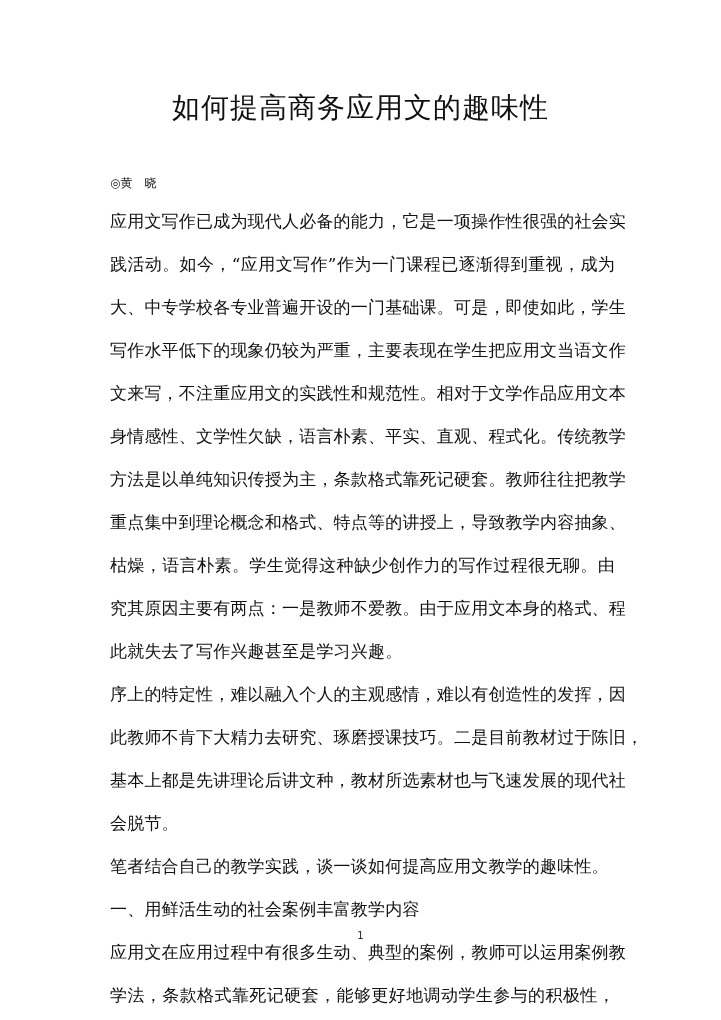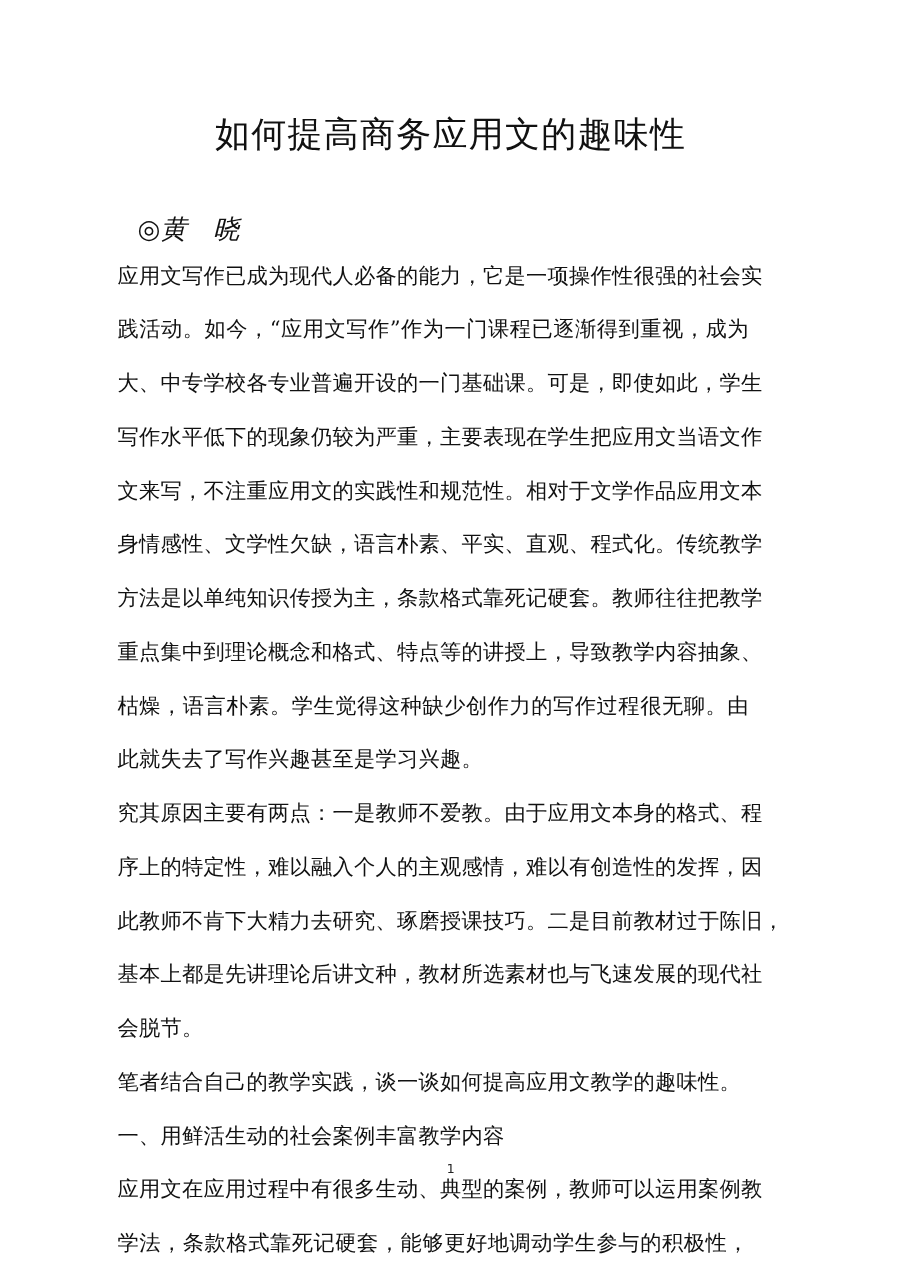--- a/index.html
+++ b/index.html
@@ -1,22 +1,22 @@
 <!DOCTYPE html>
 <html><head>
   <meta charset="utf-8">
   <style>
     html, body { margin: 0; padding: 0; background: #ffffff; }
     body { width: 721px; height: 1020px; position: relative; overflow: hidden;
            font-family: "DejaVu Serif", "Liberation Serif", serif; color: #111; }
     .page { position: absolute; left: 0; top: 0; width: 721px; height: 1020px; background: #fff; }
     .title { position: absolute; left: 0; width: 721px; top: 88px; text-align: center;
              font-size: 28px; letter-spacing: 1px; line-height: 40px; color: #111; }
-    .author { position: absolute; left: 110px; top: 170px; font-size: 21px; line-height: 26px; white-space: pre; font-style: italic; }
-    .body-text { position: absolute; left: 94px; top: 200px; width: 505px; }
+    .author { position: absolute; left: 110px; top: 170px; font-size: 12px; line-height: 26px; white-space: pre; }
+    .body-text { position: absolute; left: 110px; top: 200px; width: 505px; }
     .line { height: 43px; line-height: 43px; font-size: 17px; white-space: nowrap; text-align: justify;
             text-align-last: justify; letter-spacing: 0.2px; }
     .line.last { text-align-last: left; }
     .page-number { position: absolute; left: 0; width: 721px; top: 930px; text-align: center;
                    font-size: 10px; font-family: "DejaVu Sans", sans-serif; color: #222; }
   </style>
 </head>
 <body>
 
 <div class="page">
@@ -26,22 +26,22 @@
   <div class="body-text">
     <div class="line">应用文写作已成为现代人必备的能力，它是一项操作性很强的社会实</div>
     <div class="line">践活动。如今，“应用文写作”作为一门课程已逐渐得到重视，成为</div>
     <div class="line">大、中专学校各专业普遍开设的一门基础课。可是，即使如此，学生</div>
     <div class="line">写作水平低下的现象仍较为严重，主要表现在学生把应用文当语文作</div>
     <div class="line">文来写，不注重应用文的实践性和规范性。相对于文学作品应用文本</div>
     <div class="line">身情感性、文学性欠缺，语言朴素、平实、直观、程式化。传统教学</div>
     <div class="line">方法是以单纯知识传授为主，条款格式靠死记硬套。教师往往把教学</div>
     <div class="line">重点集中到理论概念和格式、特点等的讲授上，导致教学内容抽象、</div>
     <div class="line">枯燥，语言朴素。学生觉得这种缺少创作力的写作过程很无聊。由</div>
+    <div class="line">究其原因主要有两点：一是教师不爱教。由于应用文本身的格式、程</div>
     <div class="line last">此就失去了写作兴趣甚至是学习兴趣。</div>
-    <div class="line">究其原因主要有两点：一是教师不爱教。由于应用文本身的格式、程</div>
     <div class="line">序上的特定性，难以融入个人的主观感情，难以有创造性的发挥，因</div>
     <div class="line">此教师不肯下大精力去研究、琢磨授课技巧。二是目前教材过于陈旧，</div>
     <div class="line">基本上都是先讲理论后讲文种，教材所选素材也与飞速发展的现代社</div>
     <div class="line last">会脱节。</div>
     <div class="line last">笔者结合自己的教学实践，谈一谈如何提高应用文教学的趣味性。</div>
     <div class="line last">一、用鲜活生动的社会案例丰富教学内容</div>
     <div class="line">应用文在应用过程中有很多生动、典型的案例，教师可以运用案例教</div>
     <div class="line">学法，条款格式靠死记硬套，能够更好地调动学生参与的积极性，</div>
   </div>
 

